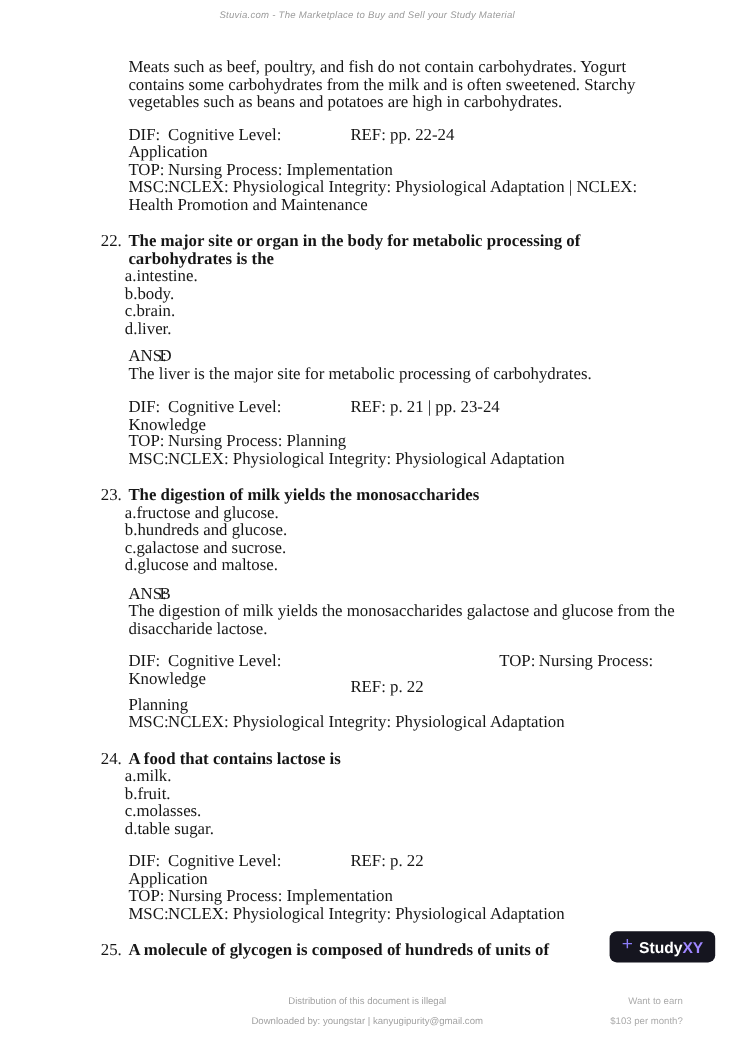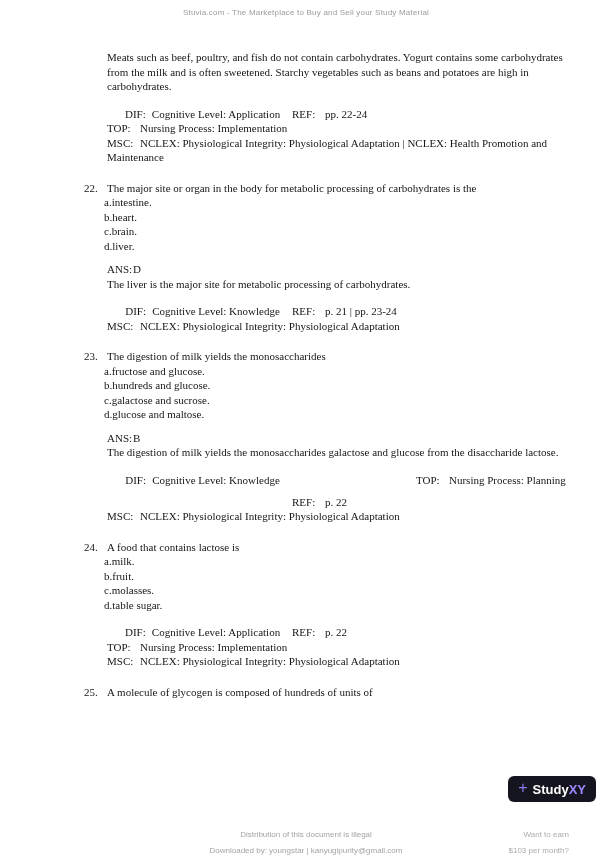--- a/index.html
+++ b/index.html
@@ -4,34 +4,35 @@
 <style>
   html,body { margin:0; padding:0; }
   body {
     width:612px; height:865px; background:#ffffff; position:relative;
     font-family:"Liberation Serif", serif; color:#161616; overflow:hidden;
   }
   .header {
     padding-top:8px; text-align:center;
     font-family:"Liberation Sans", sans-serif; font-size:8px; color:#9b9b9b;
     letter-spacing:.2px;
+    font-style:italic;
   }
   .content {
     margin:33px 45px 0 107px;
-    font-size:11px; line-height:14.5px;
+    font-size:14px; line-height:14.5px;
   }
   .para { margin:0; }
   .meta { margin-top:13px; }
   .meta-line { }
   .mlabel { display:inline-block; width:33px; }
-  .seg1 { display:inline-block; width:185px; vertical-align:top;text-align:center; }
+  .seg1 { display:inline-block; width:185px; vertical-align:top; }
   .seg2 { display:inline-block; width:124px; vertical-align:top;margin-top:22px; }
   .question { margin-top:16px; display:flex; margin-left:-23px; }
   .qnum { width:23px; flex:none; }
-  .qtext { flex:1; }
+  .qtext { flex:1;font-weight:bold; }
   .option { display:flex; align-items:baseline; margin-left:-3px; }
   .ol's {}
   .oletter { width:19px; flex:none; font-size:9.5px; }
   .ansblock { margin-top:9px; }
   .anslabel { display:inline-block; width:26px; }
   .rationale { margin:0; }
 
   .badge {
     position:absolute; top:776px; right:16px; height:26px; padding:0 10px;
     background:#15151f; border-radius:6px;
@@ -85,40 +86,43 @@
     <span class="qnum">22.</span>
     <span class="qtext">The major site or organ in the body for metabolic processing of carbohydrates is the</span>
   </div>
   <div class="options">
     <div class="option">
         <span class="oletter">a.</span>
         <span>intestine.</span>
       </div>
     <div class="option">
         <span class="oletter">b.</span>
-        <span>heart.</span>
+        <span>body.</span>
       </div>
     <div class="option">
         <span class="oletter">c.</span>
         <span>brain.</span>
       </div>
     <div class="option">
         <span class="oletter">d.</span>
         <span>liver.</span>
       </div>
   </div>
   <div class="ansblock">
     <div><span class="anslabel">ANS:</span><span>D</span></div>
     <p class="rationale">The liver is the major site for metabolic processing of carbohydrates.</p>
   </div>
   <div class="meta">
     <div class="meta-line">
       <span class="seg1"><span class="mlabel">DIF:</span><span>Cognitive Level: Knowledge</span></span><span><span class="mlabel">REF:</span><span>p. 21 | pp. 23-24</span></span>
     </div>
     <div class="meta-line">
+      <span class="mlabel">TOP:</span><span>Nursing Process: Planning</span>
+    </div>
+    <div class="meta-line">
       <span class="mlabel">MSC:</span><span>NCLEX: Physiological Integrity: Physiological Adaptation</span>
     </div>
   </div>
 
   <div class="question">
     <span class="qnum">23.</span>
     <span class="qtext">The digestion of milk yields the monosaccharides</span>
   </div>
   <div class="options">
     <div class="option">

